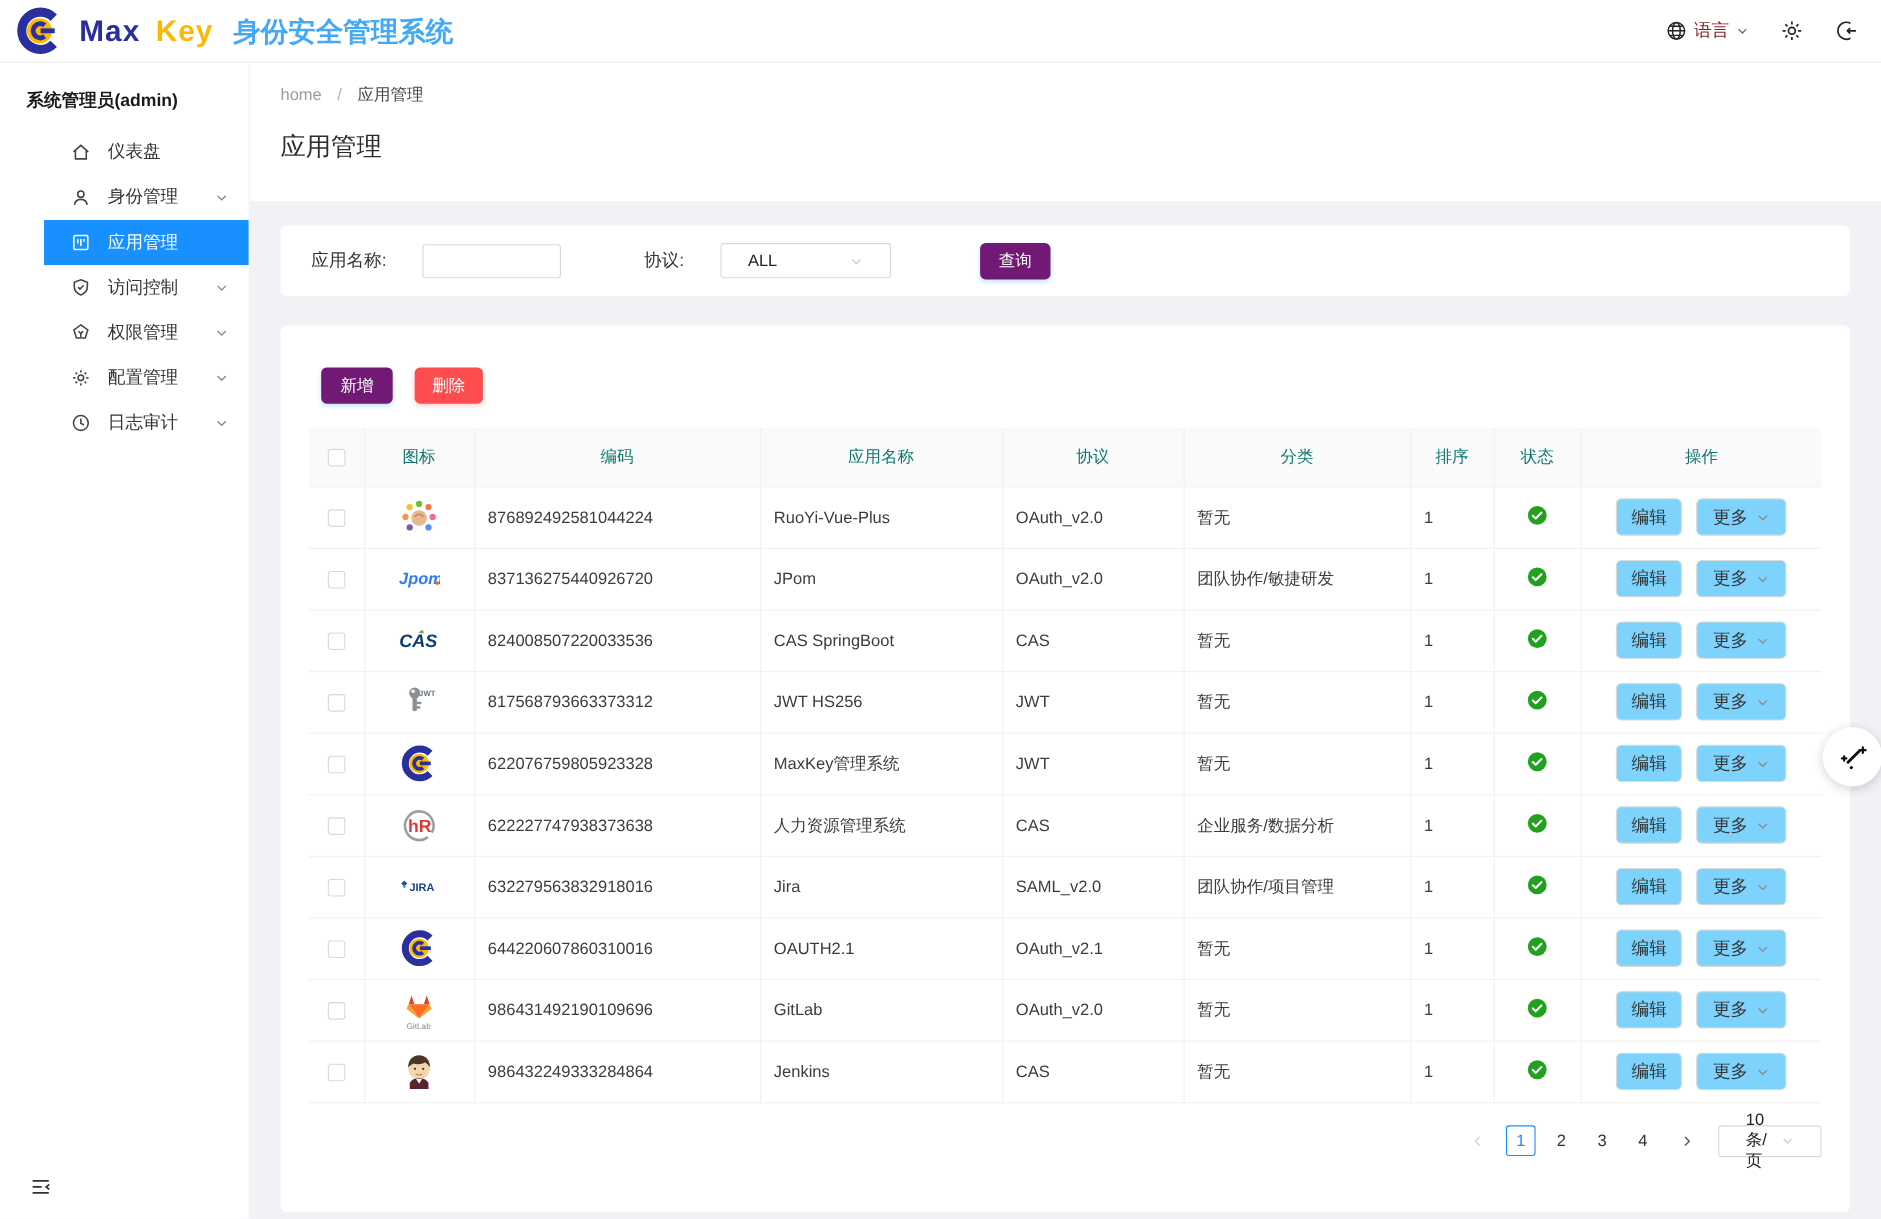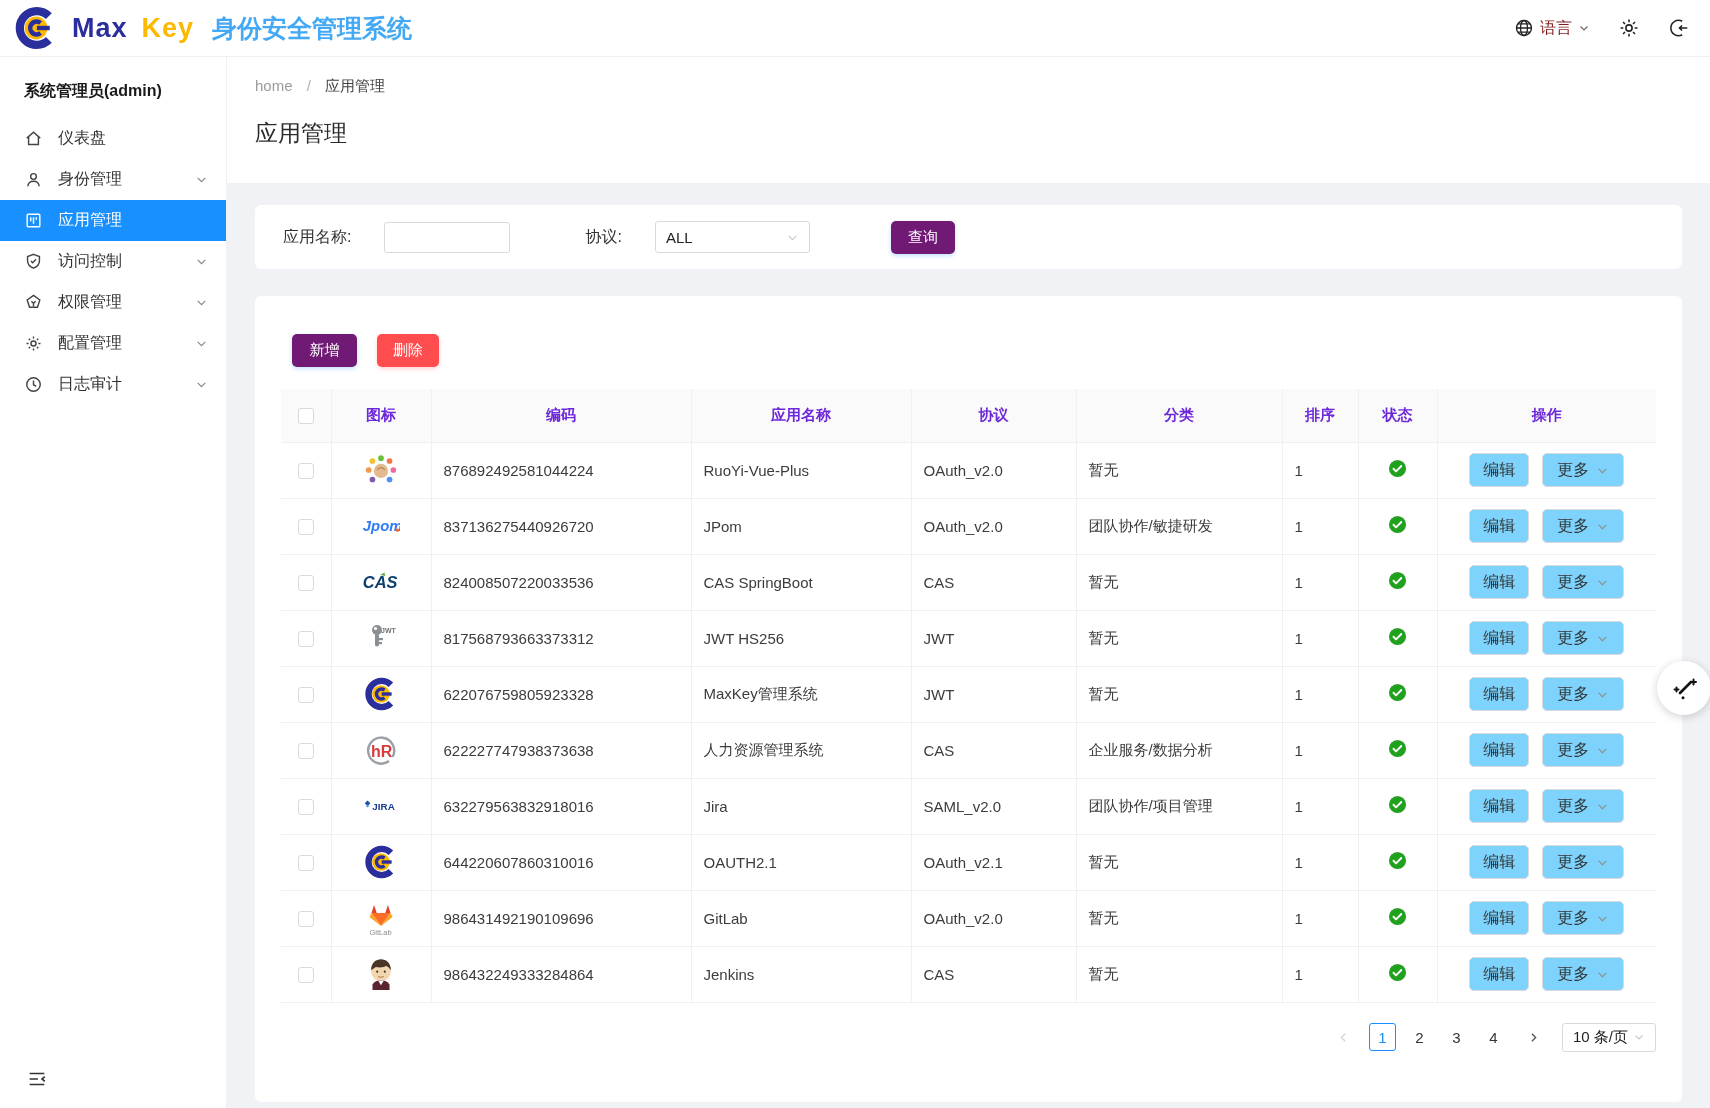--- a/index.html
+++ b/index.html
@@ -13,21 +13,21 @@
   .brand .b-max { font-size:27px; font-weight:bold; color:#2b2e9d; letter-spacing:1px; }
   .brand .b-key { font-size:27px; font-weight:bold; color:#fdb900; letter-spacing:1px; }
   .brand .b-cn  { font-size:25px; font-weight:bold; color:#44a9f5; margin-left:4px; }
   .top-actions { display:flex; align-items:center; gap:28px; color:#7f1d1d; }
   .lang { display:flex; align-items:center; gap:6px; font-size:16px; cursor:pointer; }
   .top-ic { cursor:pointer; }
 
   
   .sidebar { position:absolute; top:57px; left:0; bottom:0; width:227px; background:#fff; border-right:1px solid #f0f0f0; z-index:10; }
   .admin { padding:24px 24px 16px; font-size:16px; font-weight:bold; color:#1a1a1a; }
-  .mitem { height:41px; display:flex; align-items:center; padding:0 18px 0 24px; font-size:16px; color:#333; cursor:pointer; }
+  .mitem { height:41px; display:flex; align-items:center; padding:0 18px 0 24px; font-size:16px; color:#333; cursor:pointer;margin-left:40px; }
   .mitem .micon { width:20px; height:20px; margin-right:14px; color:#444; }
   .mitem .mlabel { flex:1; }
   .mitem .mchev { color:#888; }
   .mitem.active { background:#1890ff; color:#fff; }
   .mitem.active .micon, .mitem.active .mchev { color:#fff; }
   .fold { position:absolute; left:26px; bottom:18px; width:22px; height:22px; color:#333; cursor:pointer; }
 
   
   .main { position:absolute; top:57px; left:227px; right:0; bottom:0; background:#f0f2f5; }
   .page-head { background:#fff; padding:20px 28px 16px; height:126px; }
@@ -36,35 +36,35 @@
   .crumb-sep { color:#b0b0b0; margin:0 10px; }
   .crumb-cur { color:#444; }
   .page-title { margin-top:22px; font-size:23px; font-weight:500; color:#2b2b2b; }
 
   .content { padding:22px 28px 28px; }
   .card { background:#fff; border-radius:6px;gap:23px; }
   .filter-card { height:64px; display:flex; align-items:center; padding:0 28px; margin-bottom:27px; }
   .f-label { font-size:16px; color:#333; margin-right:10px; }
   .f-input { width:126px; height:31px; border:1px solid #d9d9d9; border-radius:3px; background:#fff; outline:none; padding:0 8px; font-size:14px; }
   .f-gap { margin-left:52px; }
-  .sel { height:32px; border:1px solid #d9d9d9; border-radius:3px; background:#fff; display:inline-flex; align-items:center; justify-content:space-between; padding:0 10px; font-size:15px; color:#222; cursor:pointer; }
+  .sel { height:32px; border:1px solid #d9d9d9; border-radius:3px; background:#fff; display:inline-flex; align-items:center; justify-content:space-between; padding:0 24px; font-size:15px; color:#222; cursor:pointer; }
   .sel-protocol { width:155px; }
   .sel .sel-ar { color:#c9c9c9; }
   .btn { display:inline-flex; align-items:center; justify-content:center; height:33px; border:none; border-radius:5px; font-size:15px; cursor:pointer; font-family:inherit; }
   .btn-primary { background:#701a75; color:#fff; box-shadow:0 2px 4px rgba(24,144,255,.25);text-align:right; }
   .btn-danger { background:#ff4d4f; color:#fff; box-shadow:0 2px 4px rgba(255,77,79,.25); }
   .btn-search { width:64px; margin-left:58px; }
 
   .table-card { padding:38px 26px 50px; }
   .toolbar { display:flex; gap:20px; margin-left:11px; margin-bottom:22px; }
   .btn-add { width:65px; }
   .btn-del { width:62px; }
 
   table { width:100%; border-collapse:collapse; table-layout:fixed; }
-  thead th { background:#fafafa; height:53px; font-size:15px; font-weight:700; color:#6d28d9; text-align:center; border-bottom:1px solid #f0f0f0; border-right:1px solid #f0f0f0; }
+  thead th { background:#fafafa; height:53px; font-size:15px; font-weight:400; color:#0f766e; text-align:center; border-bottom:1px solid #f0f0f0; border-right:1px solid #f0f0f0; }
   thead th:last-child { border-right:none; }
   tbody td { height:56px; font-size:15px; color:#3c3c3c; border-bottom:1px solid #f0f0f0; border-right:1px solid #f0f0f0; padding:0 12px; background:#fff; }
   tbody td:last-child { border-right:none; }
   td.c-center, th.c-center { text-align:center; padding:0; }
   .cbx { width:16px; height:16px; border:1px solid #d9d9d9; border-radius:3px; background:#fff; display:inline-block; vertical-align:middle; cursor:pointer; }
   .logo-box { width:38px; height:38px; margin:0 auto; display:flex; align-items:center; justify-content:center; }
   .op-wrap { display:flex; align-items:center; justify-content:center; gap:13px; }
   .btn-lite { height:34px; background:#7dd3fc; border:1px solid #d9d9d9; border-radius:5px; font-size:16px; color:#333; display:inline-flex; align-items:center; justify-content:center; gap:7px; cursor:pointer; font-family:inherit; }
   .btn-edit { width:60px; }
   .btn-more { width:82px; }

